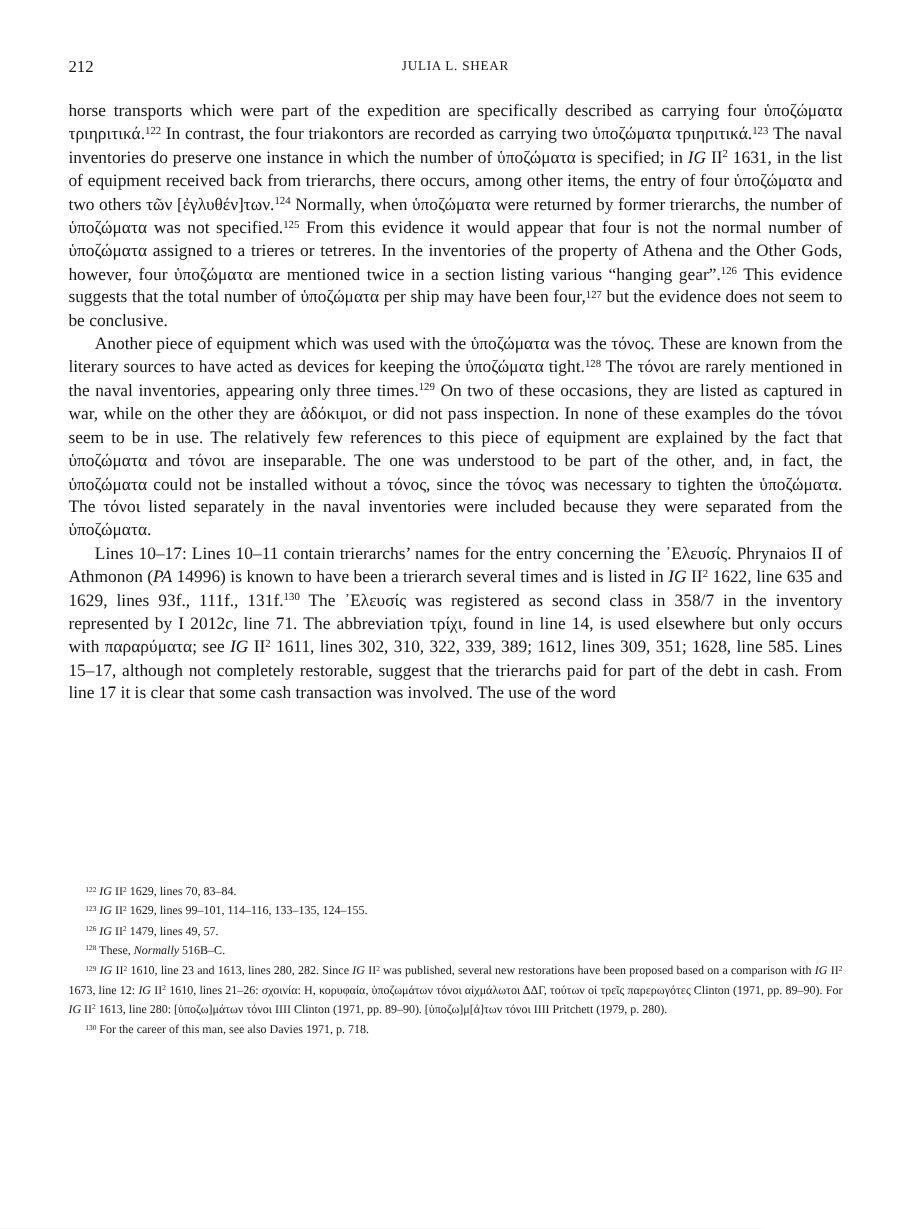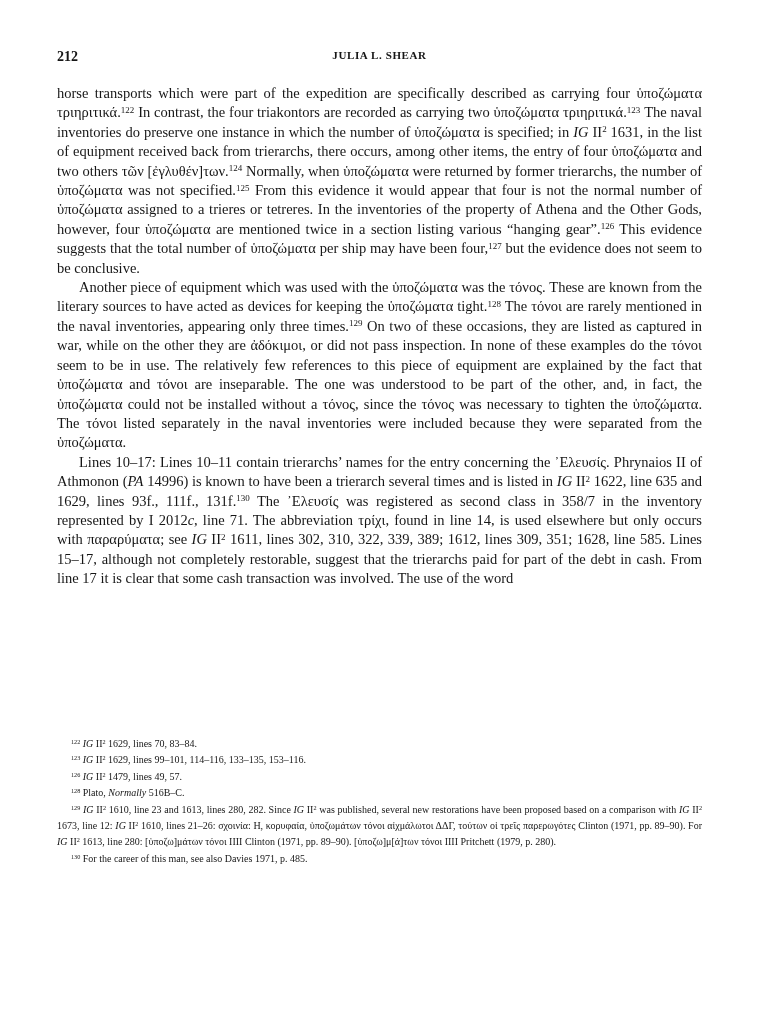--- a/index.html
+++ b/index.html
@@ -15,21 +15,20 @@
     color: #161616;
     overflow: hidden;
     margin: 0 auto;
   }
   .pagehead {
     position: absolute;
     top: 49px;
     left: 57px;
     width: 645px;
     height: 18px;
-    font-weight: bold;
   }
   .pagenum {
     position: absolute;
     left: 0;
     top: 0;
     font-size: 14px;
   }
   .runhead {
     display: block;
     text-align: center;
@@ -80,20 +79,20 @@
   </header>
 
   <main class="bodytext">
     <p class="para"><span>horse transports which were part of the expedition are specifically described as carrying four </span><span>ὑποζώματα τριηριτικά.</span><sup>122</sup><span> In contrast, the four triakontors are recorded as carrying two </span><span>ὑποζώματα τριηριτικά.</span><sup>123</sup><span> The naval inventories do preserve one instance in which the number of </span><span>ὑποζώματα</span><span> is specified; in </span><i>IG</i><span> II</span><sup>2</sup><span> 1631, in the list of equipment received back from trierarchs, there occurs, among other items, the entry of four </span><span>ὑποζώματα</span><span> and two others </span><span>τῶν [ἐγλυθέν]των.</span><sup>124</sup><span> Normally, when </span><span>ὑποζώματα</span><span> were returned by former trierarchs, the number of </span><span>ὑποζώματα</span><span> was not specified.</span><sup>125</sup><span> From this evidence it would appear that four is not the normal number of </span><span>ὑποζώματα</span><span> assigned to a trieres or tetreres. In the inventories of the property of Athena and the Other Gods, however, four </span><span>ὑποζώματα</span><span> are mentioned twice in a section listing various “hanging gear”.</span><sup>126</sup><span> This evidence suggests that the total number of </span><span>ὑποζώματα</span><span> per ship may have been four,</span><sup>127</sup><span> but the evidence does not seem to be conclusive.</span></p>
     <p class="para indent"><span>Another piece of equipment which was used with the </span><span>ὑποζώματα</span><span> was the </span><span>τόνος</span><span>. These are known from the literary sources to have acted as devices for keeping the </span><span>ὑποζώματα</span><span> tight.</span><sup>128</sup><span> The </span><span>τόνοι</span><span> are rarely mentioned in the naval inventories, appearing only three times.</span><sup>129</sup><span> On two of these occasions, they are listed as captured in war, while on the other they are </span><span>ἀδόκιμοι</span><span>, or did not pass inspection. In none of these examples do the </span><span>τόνοι</span><span> seem to be in use. The relatively few references to this piece of equipment are explained by the fact that </span><span>ὑποζώματα</span><span> and </span><span>τόνοι</span><span> are inseparable. The one was understood to be part of the other, and, in fact, the </span><span>ὑποζώματα</span><span> could not be installed without a </span><span>τόνος</span><span>, since the </span><span>τόνος</span><span> was necessary to tighten the </span><span>ὑποζώματα</span><span>. The </span><span>τόνοι</span><span> listed separately in the naval inventories were included because they were separated from the </span><span>ὑποζώματα</span><span>.</span></p>
     <p class="para indent"><span>Lines 10–17: Lines 10–11 contain trierarchs’ names for the entry concerning the </span><span>᾿Ελευσίς</span><span>. Phrynaios II of Athmonon (</span><i>PA</i><span> 14996) is known to have been a trierarch several times and is listed in </span><i>IG</i><span> II</span><sup>2</sup><span> 1622, line 635 and 1629, lines 93f., 111f., 131f.</span><sup>130</sup><span> The </span><span>᾿Ελευσίς</span><span> was registered as second class in 358/7 in the inventory represented by I 2012</span><i>c</i><span>, line 71. The abbreviation </span><span>τρίχι</span><span>, found in line 14, is used elsewhere but only occurs with </span><span>παραρύματα</span><span>; see </span><i>IG</i><span> II</span><sup>2</sup><span> 1611, lines 302, 310, 322, 339, 389; 1612, lines 309, 351; 1628, line 585. Lines 15–17, although not completely restorable, suggest that the trierarchs paid for part of the debt in cash. From line 17 it is clear that some cash transaction was involved. The use of the word</span></p>
   </main>
 
   <section class="footnotes">
     <p class="fn"><sup>122</sup><span> </span><i>IG</i><span> II</span><sup>2</sup><span> 1629, lines 70, 83–84.</span></p>
-    <p class="fn"><sup>123</sup><span> </span><i>IG</i><span> II</span><sup>2</sup><span> 1629, lines 99–101, 114–116, 133–135, 153–116.</span></p>
+    <p class="fn"><sup>123</sup><span> </span><i>IG</i><span> II</span><sup>2</sup><span> 1629, lines 99–101, 114–116, 133–135, 124–155.</span></p>
     <p class="fn"><sup>126</sup><span> </span><i>IG</i><span> II</span><sup>2</sup><span> 1479, lines 49, 57.</span></p>
-    <p class="fn"><sup>128</sup><span> Plato, </span><i>Normally</i><span> 516B–C.</span></p>
+    <p class="fn"><sup>128</sup><span> These, </span><i>Normally</i><span> 516B–C.</span></p>
     <p class="fn"><sup>129</sup><span> </span><i>IG</i><span> II</span><sup>2</sup><span> 1610, line 23 and 1613, lines 280, 282. Since </span><i>IG</i><span> II</span><sup>2</sup><span> was published, several new restorations have been proposed based on a comparison with </span><i>IG</i><span> II</span><sup>2</sup><span> 1673, line 12: </span><i>IG</i><span> II</span><sup>2</sup><span> 1610, lines 21–26: σχοινία: Η, κορυφαία, ὑποζωμάτων τόνοι αἰχμάλωτοι ΔΔΓ, τούτων οἱ τρεῖς παρερωγότες Clinton (1971, pp. 89–90). For </span><i>IG</i><span> II</span><sup>2</sup><span> 1613, line 280: [ὑποζω]μάτων τόνοι ΙΙΙΙ Clinton (1971, pp. 89–90). [ὑποζω]μ[ά]των τόνοι ΙΙΙΙ Pritchett (1979, p. 280).</span></p>
-    <p class="fn"><sup>130</sup><span> For the career of this man, see also Davies 1971, p. 485.</span></p>
+    <p class="fn"><sup>130</sup><span> For the career of this man, see also Davies 1971, p. 718.</span></p>
   </section>
 
 </div>
 
 </body></html>

